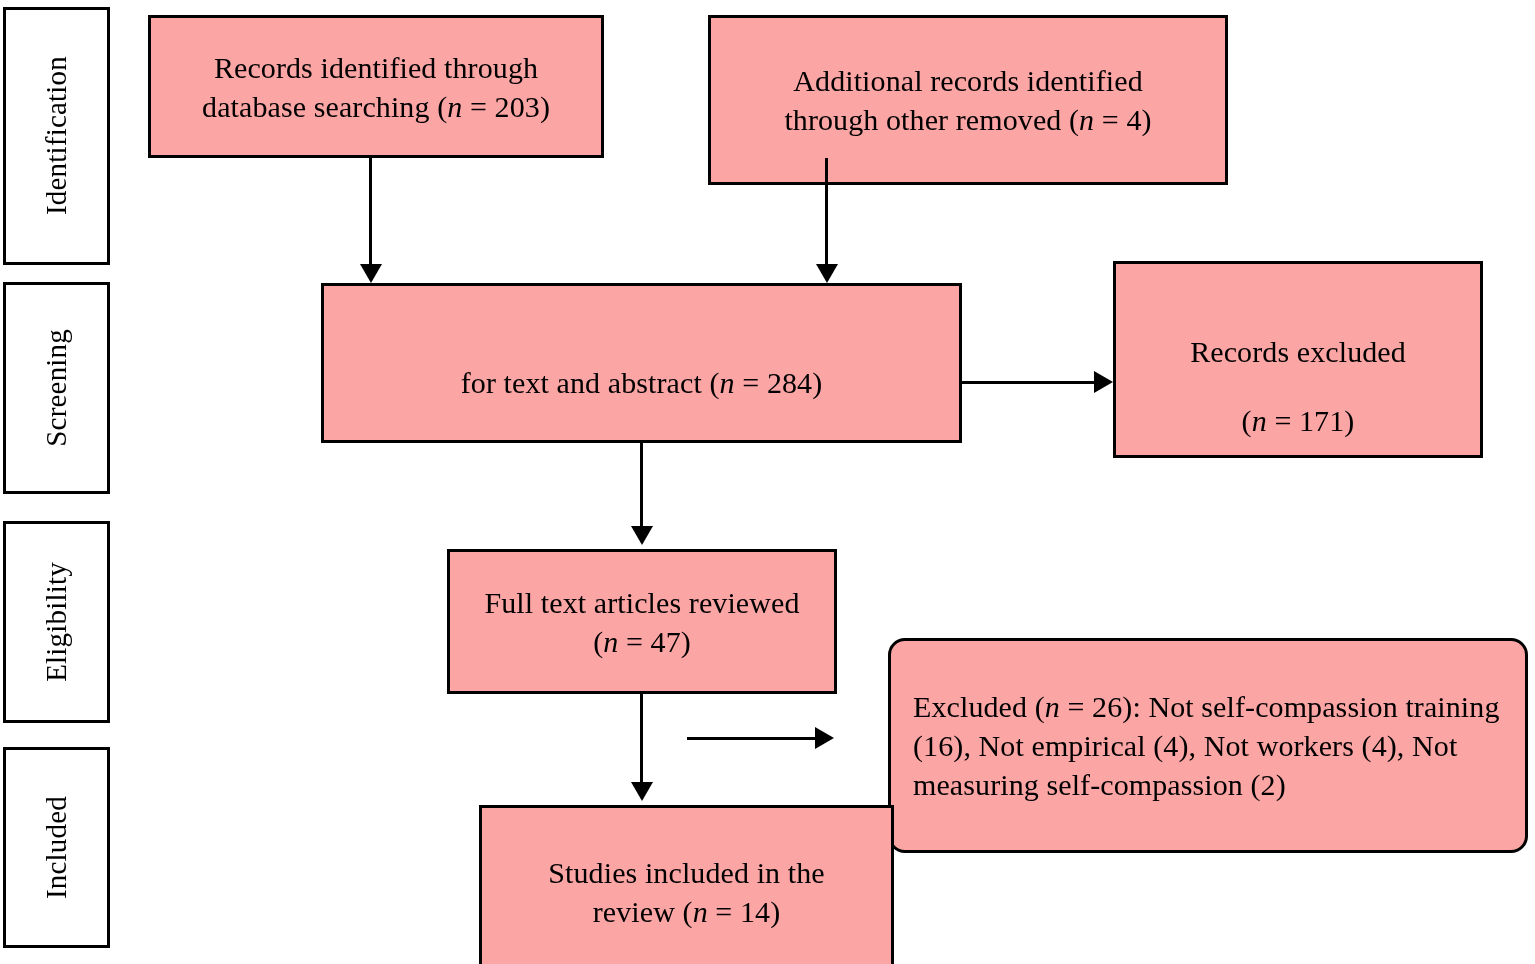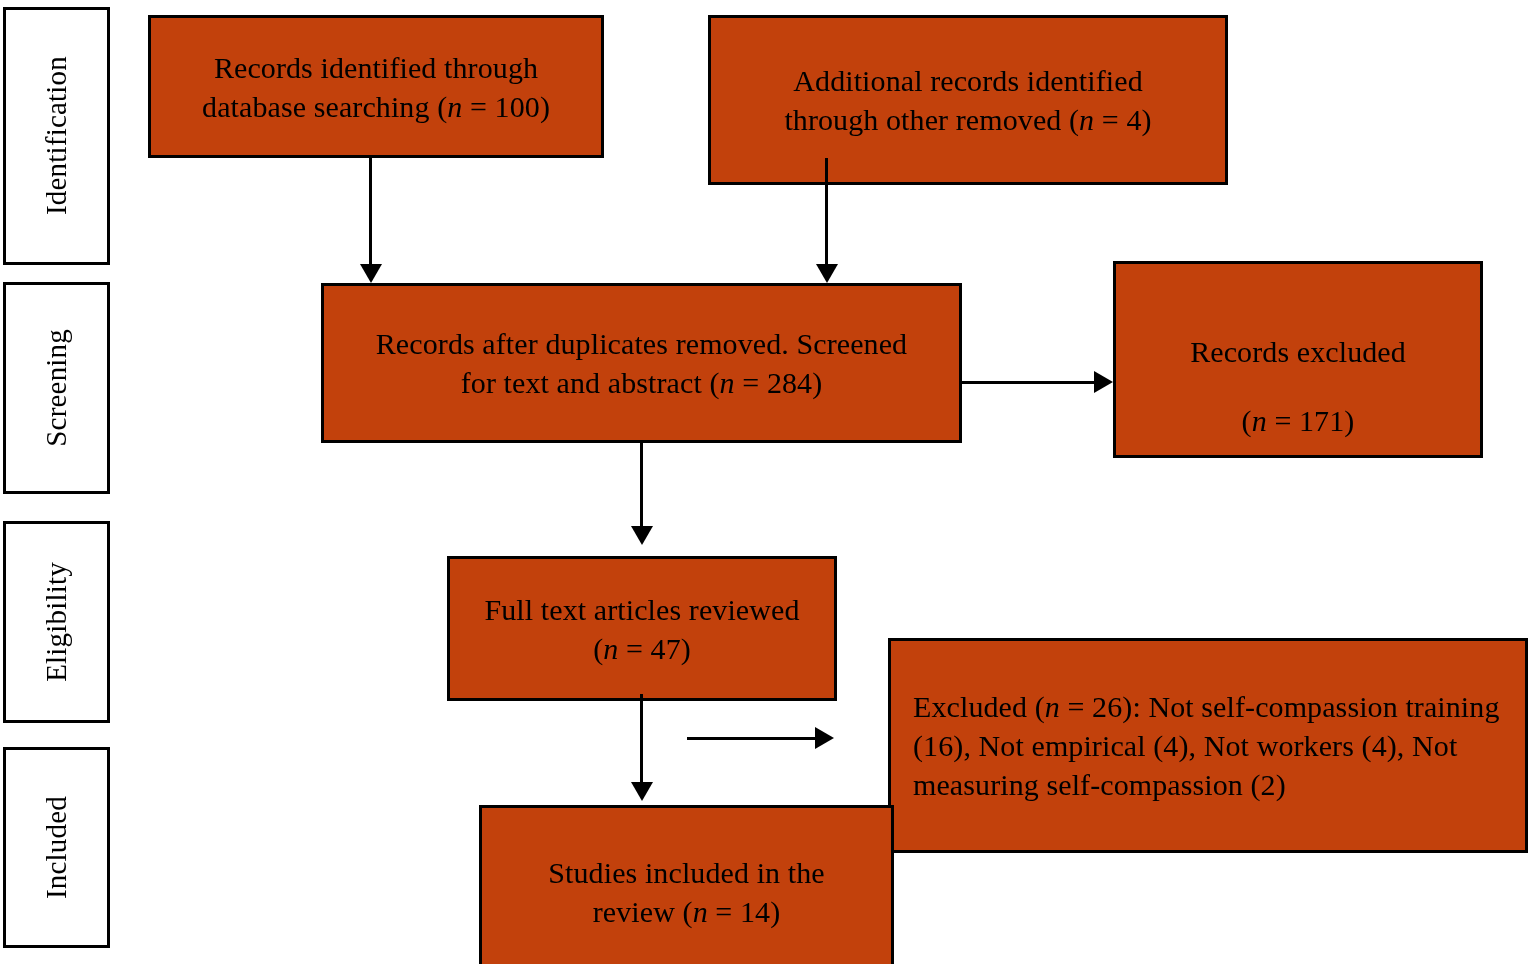--- a/index.html
+++ b/index.html
@@ -15,35 +15,36 @@
     position: relative;
     width: 1535px;
     height: 964px;
     background: #ffffff;
     overflow: hidden;
   }
   .box {
     position: absolute;
     box-sizing: border-box;
     border: 3px solid #000000;
-    background: #c2410c;
+    background: #fca5a5;
     display: flex;
     align-items: center;
     justify-content: center;
     text-align: center;
   }
   .box .txt {
     font-size: 30px;
     line-height: 1.30;
     padding: 0 14px;
     letter-spacing: 0.1px;
   }
   .box.left-align {
     justify-content: flex-start;
     text-align: left;
+    border-radius: 17px;
   }
   .box.left-align .txt {
     padding: 0 22px;
     text-align: left;
   }
   
   .stage {
     position: absolute;
     box-sizing: border-box;
     border: 3px solid #000000;
@@ -107,46 +108,46 @@
     <span class="vtxt">Eligibility</span>
   </div>
 
   <div class="stage" style="left:3px; top:747px; width:107px; height:201px;">
     <span class="vtxt">Included</span>
   </div>
 
   <div class="box" style="left:148px; top:15px; width:456px; height:143px;">
     <span class="txt">
       <span>Records identified through</span><br>
-      <span>database searching (</span><span class="ital">n</span><span> = 100)</span>
+      <span>database searching (</span><span class="ital">n</span><span> = 203)</span>
     </span>
   </div>
 
   <div class="box" style="left:708px; top:15px; width:520px; height:170px;">
     <span class="txt">
       <span>Additional records identified</span><br>
       <span>through other removed (</span><span class="ital">n</span><span> = 4)</span>
     </span>
   </div>
 
   <div class="box" style="left:321px; top:283px; width:641px; height:160px;">
     <span class="txt">
-      <span>Records after duplicates removed. Screened</span><br>
+      <br>
       <span>for text and abstract (</span><span class="ital">n</span><span> = 284)</span>
     </span>
   </div>
 
   <div class="box" style="left:1113px; top:261px; width:370px; height:197px;align-items:flex-end;">
     <span class="txt" style="line-height:2.30;">
       <span>Records excluded</span><br>
       <span>(</span><span class="ital">n</span><span> = 171)</span>
     </span>
   </div>
 
-  <div class="box" style="left:447px; top:549px; width:390px; height:145px;margin-top:7px;">
+  <div class="box" style="left:447px; top:549px; width:390px; height:145px;">
     <span class="txt">
       <span>Full text articles reviewed</span><br>
       <span>(</span><span class="ital">n</span><span> = 47)</span>
     </span>
   </div>
 
   <div class="box left-align" style="left:888px; top:638px; width:640px; height:215px;">
     <span class="txt">
       <span>Excluded (</span><span class="ital">n</span><span> = 26): Not self-compassion training (16), Not empirical (4), Not workers (4), Not measuring self-compassion (2)</span>
     </span>

